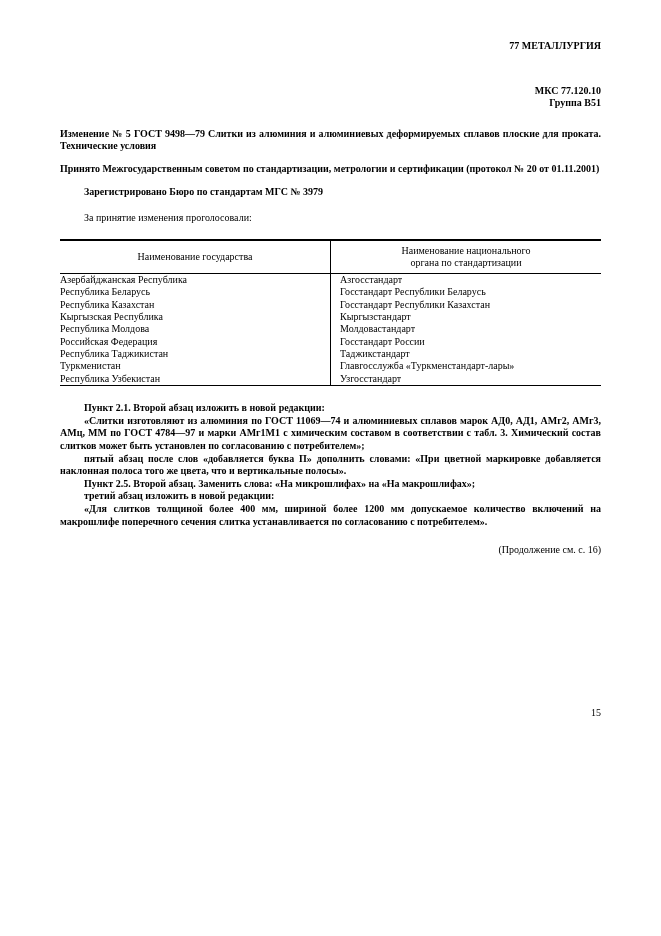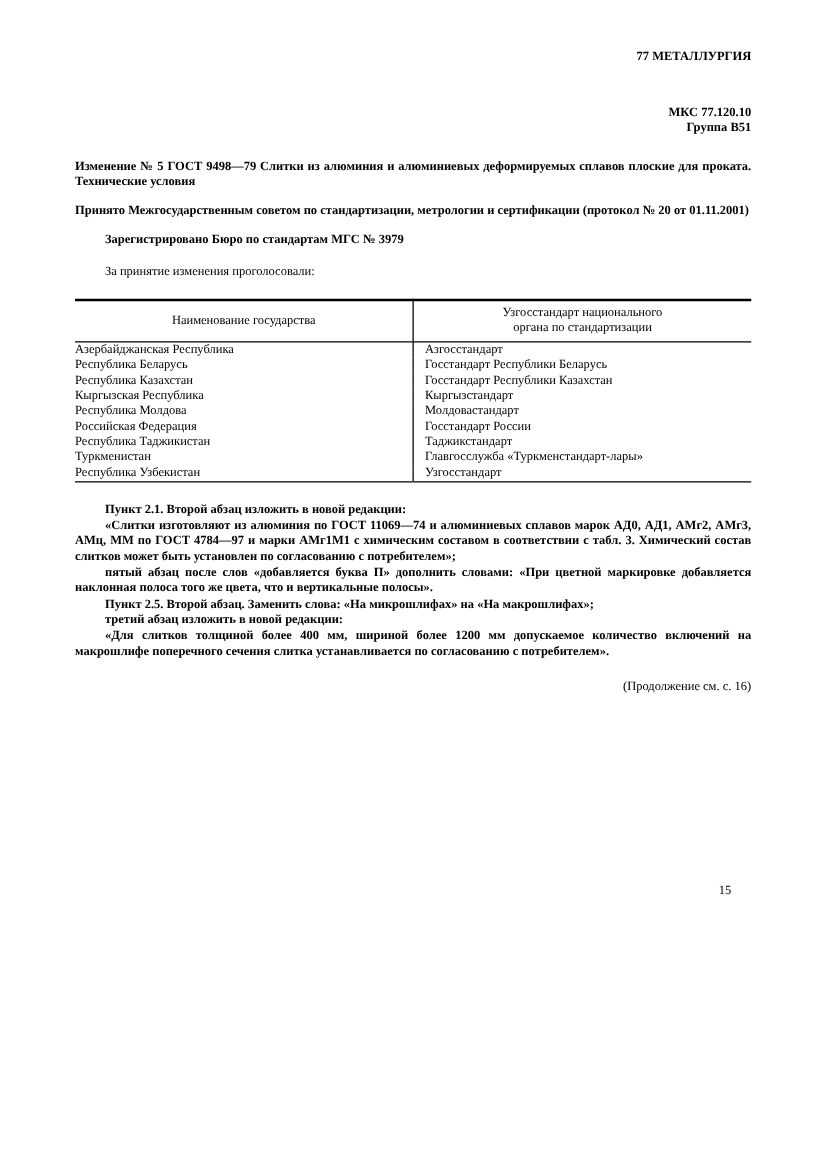--- a/index.html
+++ b/index.html
@@ -78,21 +78,21 @@
     text-indent: 24px;
     text-align: justify;
     font-weight: bold;
   }
   p.continuation {
     margin: 16px 0 0 0;
     text-align: right;
   }
   .page-number {
     position: absolute;
-    right: 76px;
+    right: 60px;
     bottom: 24px;
   }
 </style>
 </head>
 <body>
 
 <div class="page">
 
   <div class="section-heading">77 МЕТАЛЛУРГИЯ</div>
 
@@ -107,21 +107,21 @@
 
   <p class="reg-par">Зарегистрировано Бюро по стандартам МГС № 3979</p>
 
   <p class="intro-par">За принятие изменения проголосовали:</p>
 
   <table class="vote-table">
     <thead>
       <tr>
         <th class="col-country">Наименование государства</th>
         <th class="col-agency">
-          <span>Узгосстандарт национального</span><br>
+          <span>Наименование национального</span><br>
           <span>органа  по стандартизации</span>
         </th>
       </tr>
     </thead>
     <tbody>
       <tr>
         <td class="col-country">Азербайджанская Республика</td>
         <td class="col-agency">Азгосстандарт</td>
       </tr>
       <tr>

